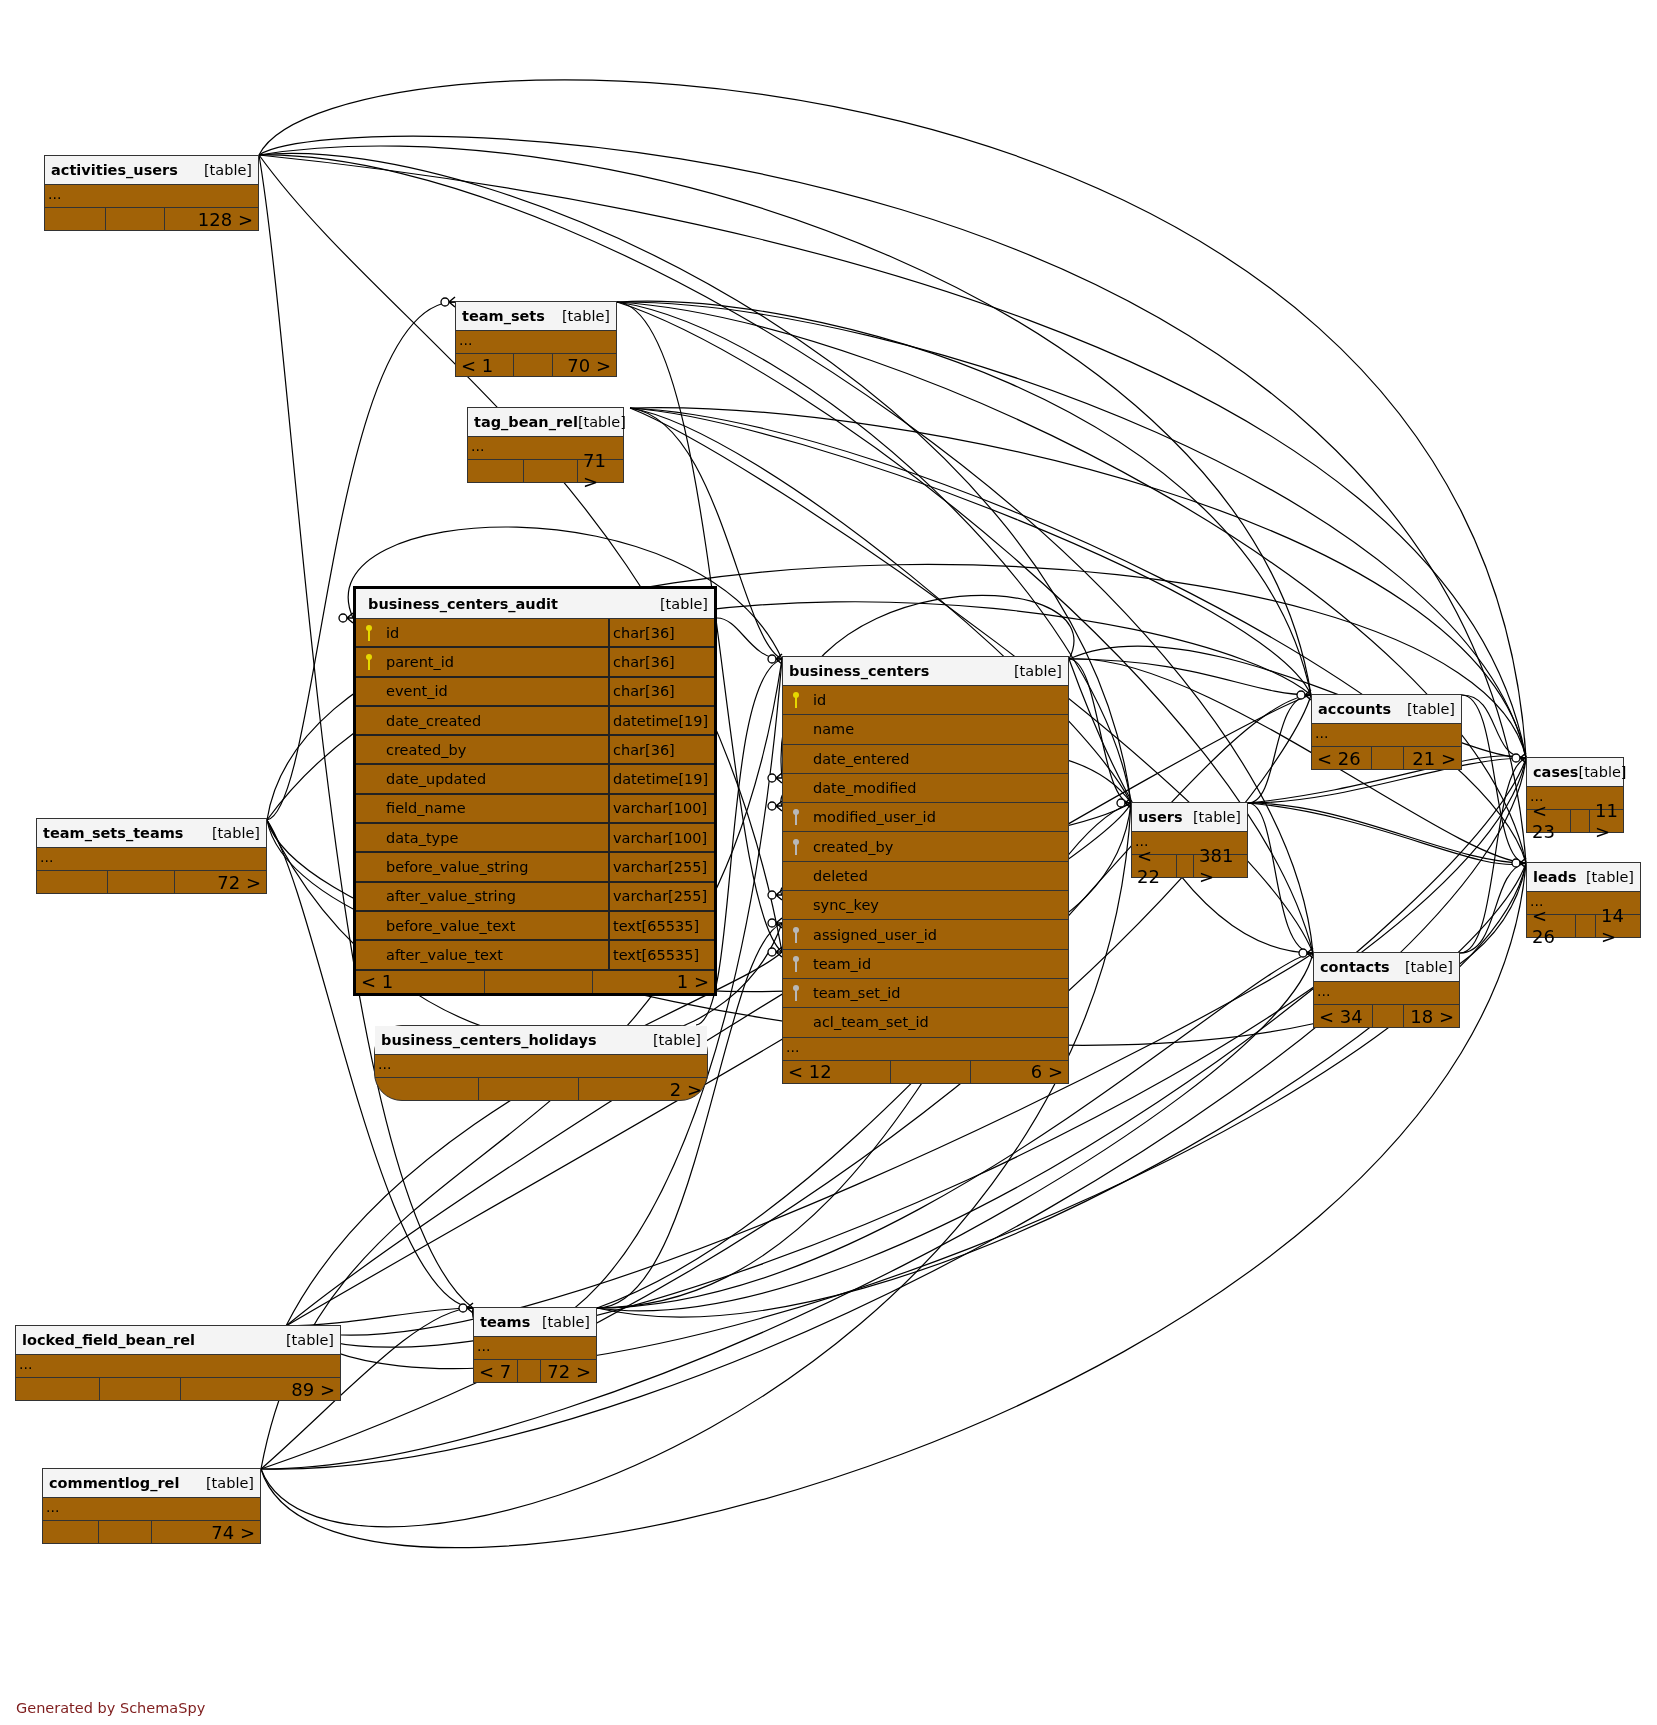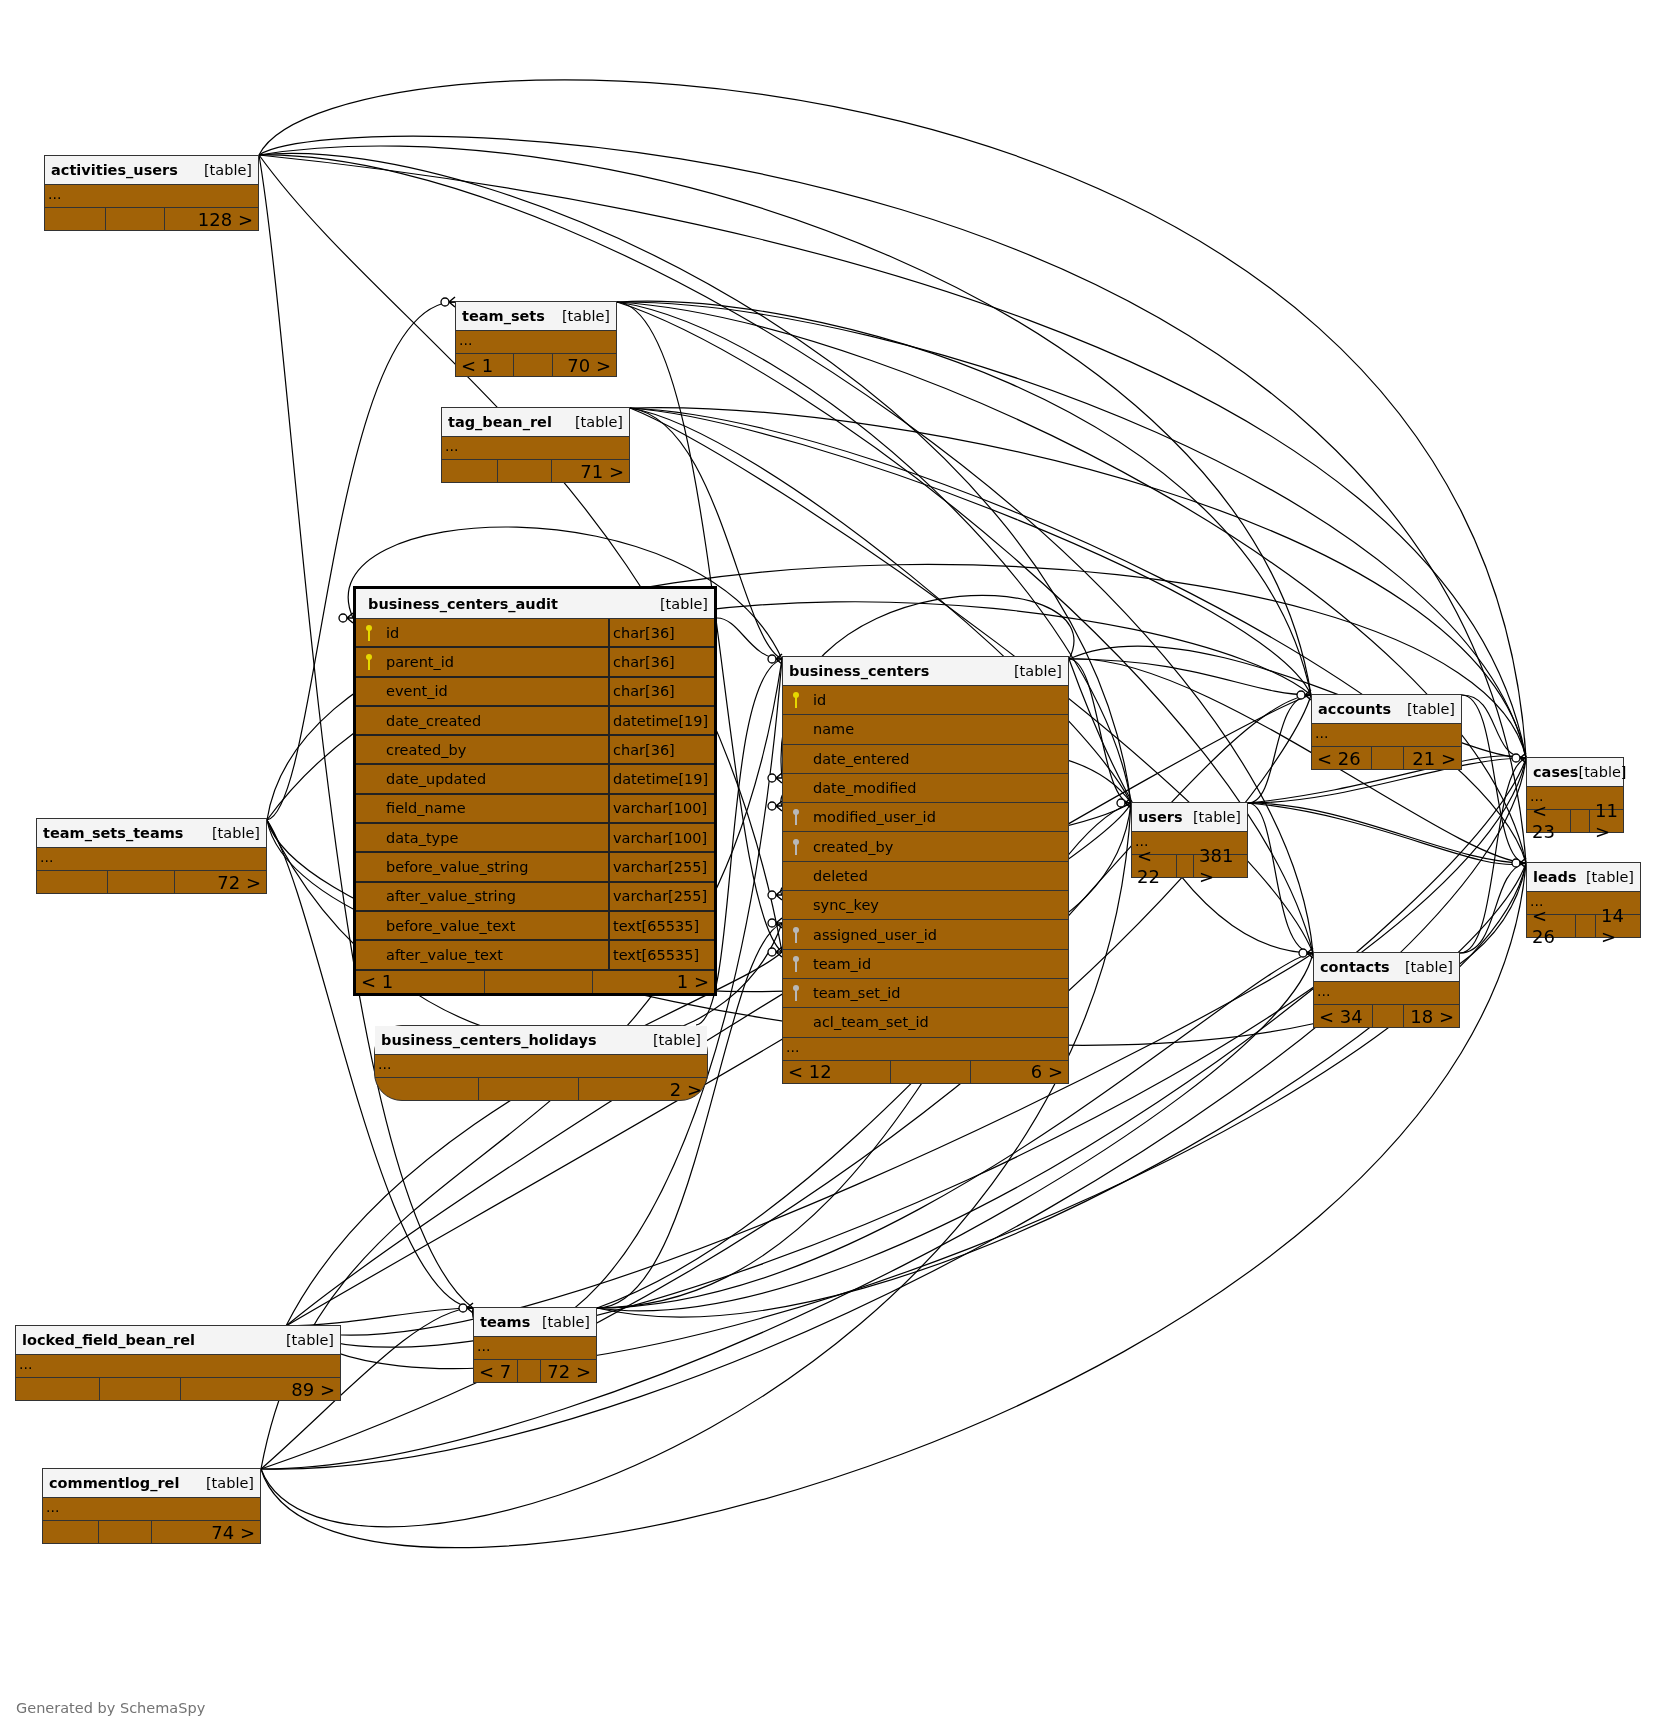--- a/index.html
+++ b/index.html
@@ -19,21 +19,21 @@
   .tbl .foot > div { border-left:1.5px solid #333; display:flex; align-items:center; padding:0 5px; box-sizing:border-box; }
   .tbl .foot > div:first-child { border-left:none; }
   .tbl .foot .r { justify-content:flex-end; }
   .row { display:flex; height:29.3px; border-bottom:1.5px solid #333; box-sizing:border-box; align-items:center; }
   .tbl.focus .row { border-bottom:2px solid #222; }
   .row .cn { flex:1; display:flex; align-items:center; padding-left:6px; height:100%; box-sizing:border-box; }
   .row .ct { border-left:2px solid #222; height:100%; display:flex; align-items:center; padding-left:3px; box-sizing:border-box; }
   .key { width:18px; height:18px; display:inline-block; margin-right:6px; position:relative; }
   .key svg { position:absolute; left:2px; top:0; }
   .nokey { width:18px; display:inline-block; margin-right:6px; }
-  .footer-text { position:absolute; left:16px; top:1700px; font-size:14.5px; color:#737373; }
+  .footer-text { position:absolute; left:16px; top:1700px; font-size:14.5px; color:#7f1d1d; }
 </style>
 </head>
 <body>
 
 <svg id="edges" xmlns="http://www.w3.org/2000/svg">
     <path d="M259,155 C330,10 1480,10 1526,758" fill="none" stroke="#000000" stroke-width="1.2"></path>
     <path d="M259,155 C340,100 1470,120 1526,863" fill="none" stroke="#000000" stroke-width="1.2"></path>
     <path d="M259,155 C600,100 1250,300 1311,695" fill="none" stroke="#000000" stroke-width="1.2"></path>
     <path d="M259,155 C500,130 1080,400 1131,803" fill="none" stroke="#000000" stroke-width="1.2"></path>
     <path d="M259,155 C600,150 1280,600 1313,953" fill="none" stroke="#000000" stroke-width="1.2"></path>
@@ -150,21 +150,21 @@
       <span class="tg">[table]</span>
     </div>
   <div class="ell">...</div>
   <div class="foot">
     <div style="width:57px">&lt; 1</div>
     <div style="width:39px"></div>
     <div class="r" style="flex:1">70 &gt;</div>
   </div>
 </div>
 
-<div class="tbl" style="left:441px;top:366px;width:189px;">
+<div class="tbl" style="left:467px;top:366px;width:157px;">
   <div class="hdr">
       <span class="nm">tag_bean_rel</span>
       <span class="tg">[table]</span>
     </div>
   <div class="ell">...</div>
   <div class="foot">
     <div style="width:55px"></div>
     <div style="width:54px"></div>
     <div class="r" style="flex:1">71 &gt;</div>
   </div>

